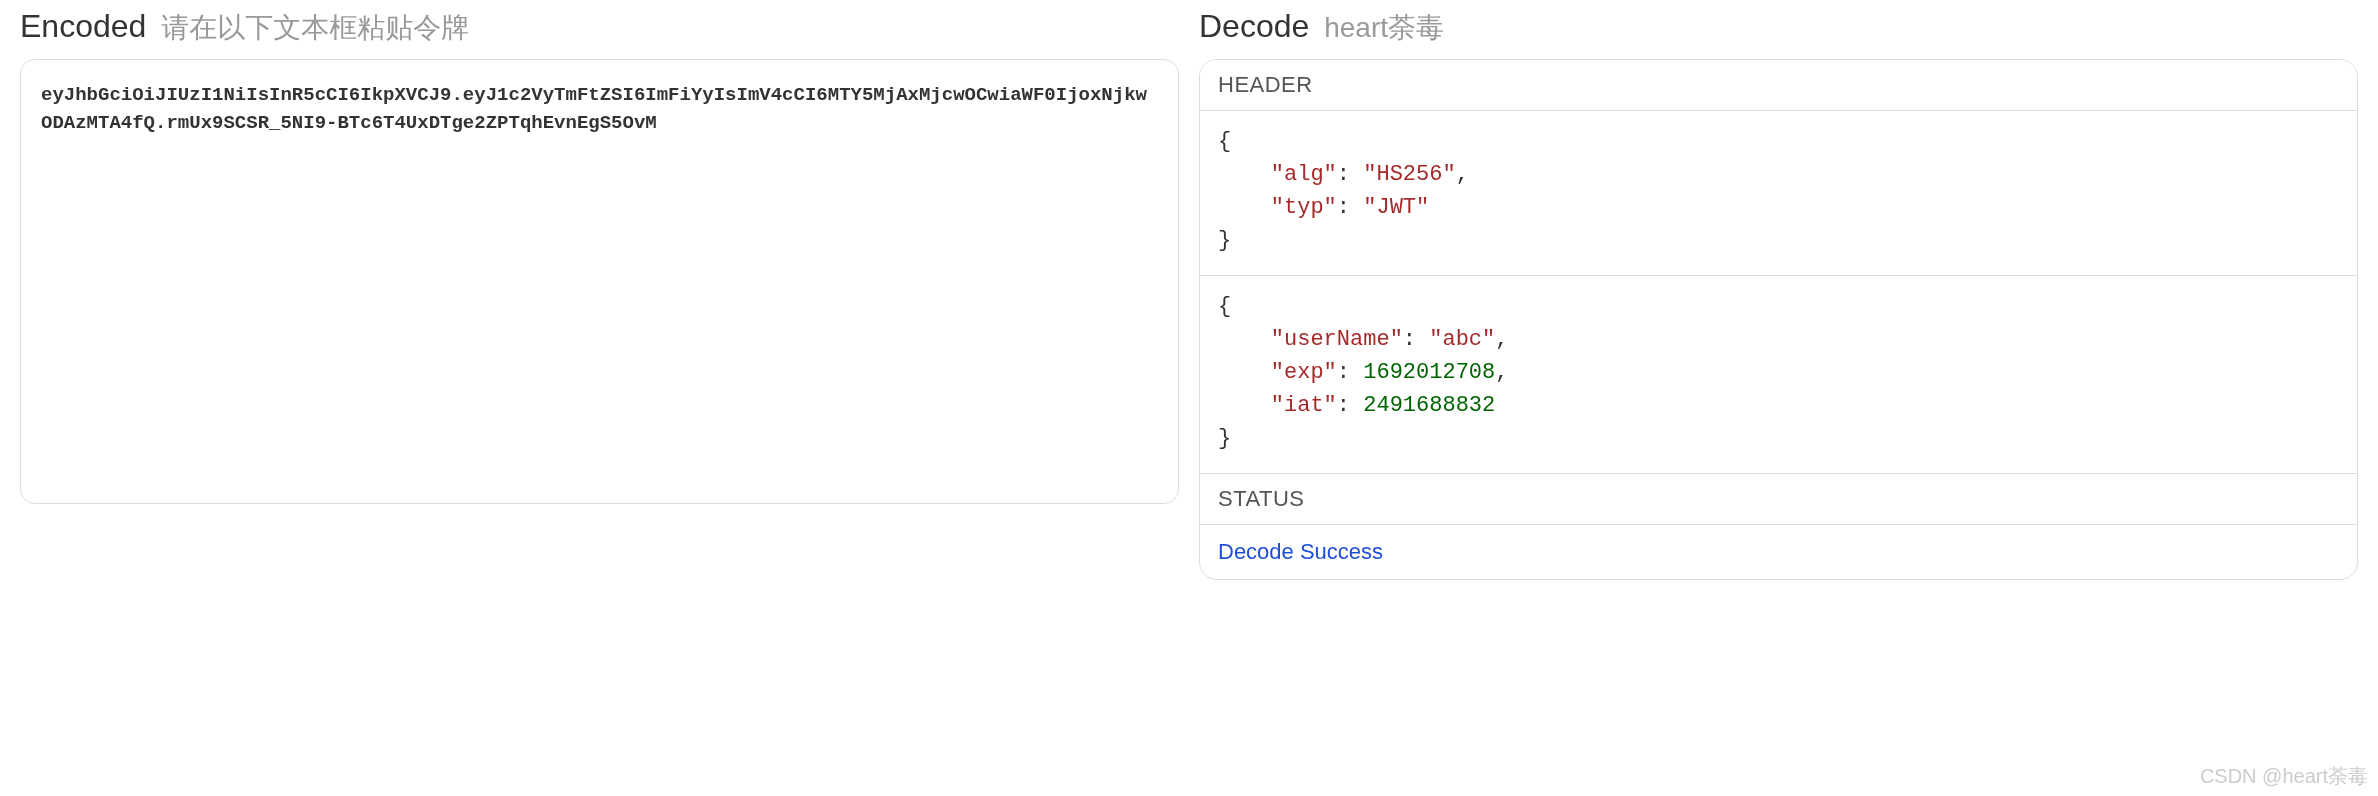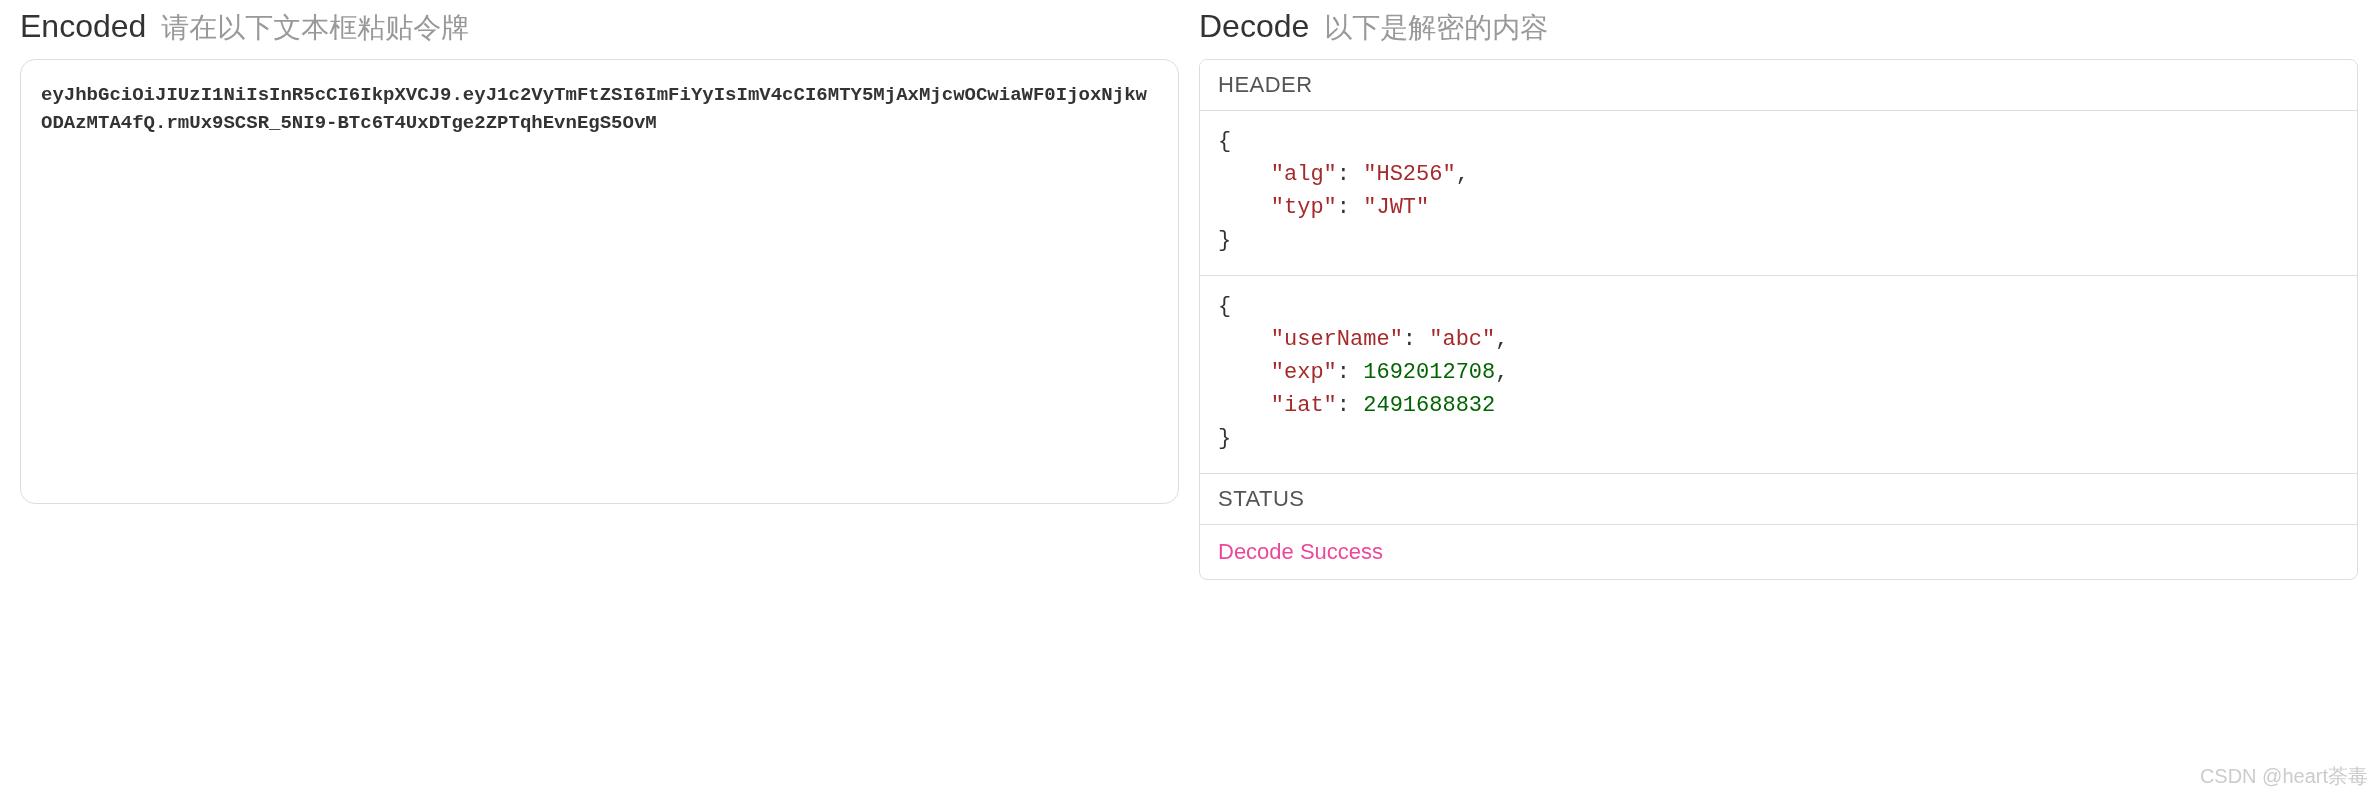--- a/index.html
+++ b/index.html
@@ -39,21 +39,21 @@
       min-height: 445px;
       font-family: Menlo, Monaco, Consolas, "Courier New", monospace;
       font-size: 19px;
       color: #333;
       word-break: break-all;
       line-height: 1.45;
       font-weight: 600;
     }
     .decode-panel {
       border: 1px solid #ddd;
-      border-radius: 8px;
+      border-radius: 18px;
       overflow: hidden;
     }
     .section-header {
       padding: 12px 18px;
       font-size: 22px;
       color: #555;
       font-weight: 400;
       border-bottom: 1px solid #ddd;
       background: #fff;
       letter-spacing: 0.5px;
@@ -63,21 +63,21 @@
       font-family: Menlo, Monaco, Consolas, "Courier New", monospace;
       font-size: 22px;
       color: #333;
       line-height: 1.5;
       border-bottom: 1px solid #ddd;
       white-space: pre;
     }
     .status-body {
       padding: 14px 18px;
       font-size: 22px;
-      color: #ec4899;
+      color: #1d4ed8;
       font-weight: 400;
     }
     .json-key {
       color: #a52a2a;
     }
     .json-string {
       color: #a52a2a;
     }
     .json-number {
       color: #006400;
@@ -103,21 +103,21 @@
     <h2 class="panel-title">
       <span>Encoded</span>
       <span class="subtitle">请在以下文本框粘贴令牌</span>
     </h2>
     <div class="encoded-box">eyJhbGciOiJIUzI1NiIsInR5cCI6IkpXVCJ9.eyJ1c2VyTmFtZSI6ImFiYyIsImV4cCI6MTY5MjAxMjcwOCwiaWF0IjoxNjkwODAzMTA4fQ.rmUx9SCSR_5NI9-BTc6T4UxDTge2ZPTqhEvnEgS5OvM</div>
   </div>
 
   <div class="panel">
     <h2 class="panel-title">
       <span>Decode</span>
-      <span class="subtitle">以下是解密的内容</span>
+      <span class="subtitle">heart荼毒</span>
     </h2>
     <div class="decode-panel">
       <div class="section-header">HEADER</div>
       <div class="section-body"><span class="json-punct">{</span>
     <span class="json-key">"alg"</span><span class="json-punct">:</span> <span class="json-string">"<span>HS256</span>"</span><span class="json-punct">,</span>
     <span class="json-key">"typ"</span><span class="json-punct">:</span> <span class="json-string">"<span>JWT</span>"</span>
 <span class="json-punct">}</span></div>
 
       <div class="section-body"><span class="json-punct">{</span>
     <span class="json-key">"userName"</span><span class="json-punct">:</span> <span class="json-string">"<span>abc</span>"</span><span class="json-punct">,</span>

